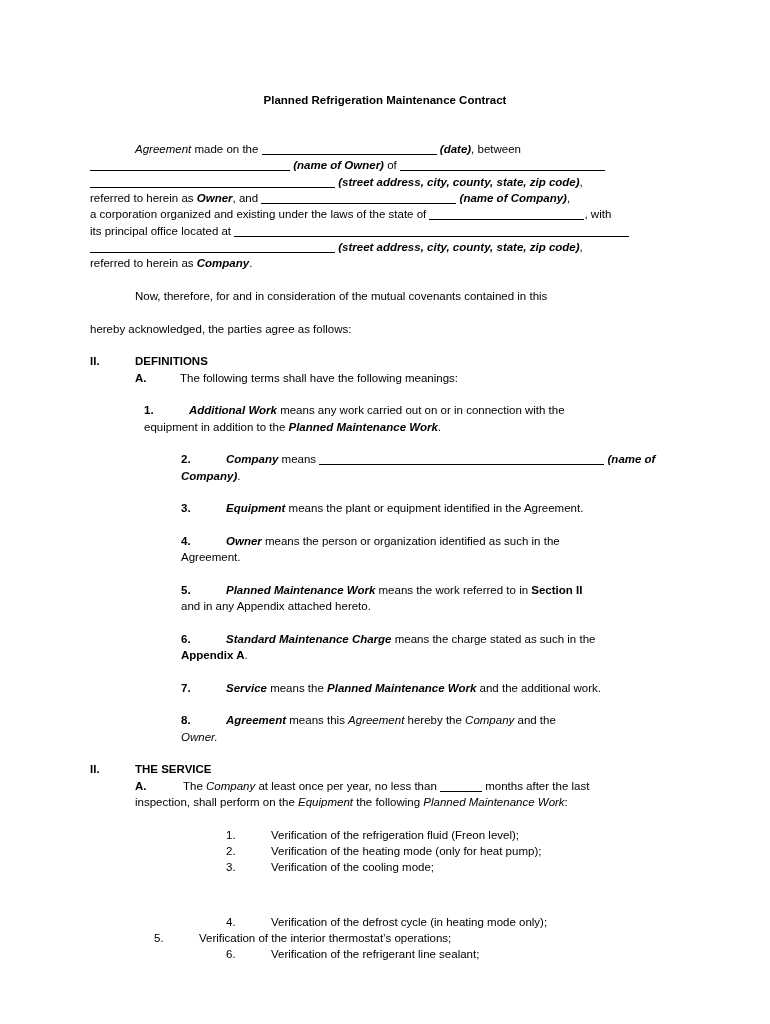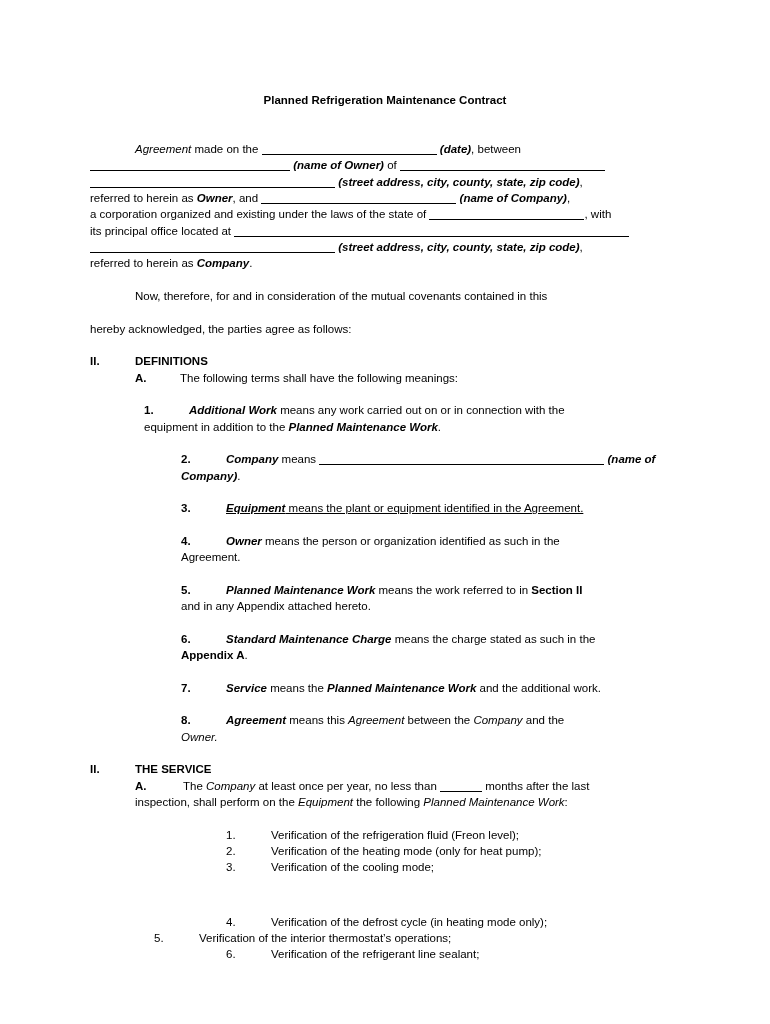--- a/index.html
+++ b/index.html
@@ -24,26 +24,26 @@
 
 <div class="page">
   <div class="title">Planned Refrigeration Maintenance Contract</div>
   <div id="doc-body">
       <div class="block p" style="margin-top: 32.66px; text-indent: 45px;"><span class="run-i">Agreement</span><span> made on the </span><span class="bl" style="width: 175px;"></span><span> </span><span class="run-bi">(date)</span><span>, between</span><br><span class="bl" style="width: 200px;"></span><span> </span><span class="run-bi">(name of Owner)</span><span> of </span><span class="bl" style="width: 205px;"></span><br><span class="bl" style="width: 245px;"></span><span> </span><span class="run-bi">(street address, city, county, state, zip code)</span><span>,</span><br><span>referred to herein as </span><span class="run-bi">Owner</span><span>, and </span><span class="bl" style="width: 195px;"></span><span> </span><span class="run-bi">(name of Company)</span><span>,</span><br><span>a corporation organized and existing under the laws of the state of </span><span class="bl" style="width: 155px;"></span><span>, with</span><br><span>its principal office located at </span><span class="bl" style="width: 395px;"></span><br><span class="bl" style="width: 245px;"></span><span> </span><span class="run-bi">(street address, city, county, state, zip code)</span><span>,</span><br><span>referred to herein as </span><span class="run-bi">Company</span><span>.</span></div>
       <div class="block p" style="margin-top: 16.33px; text-indent: 45px;"><span>Now, therefore, for and in consideration of the mutual covenants contained in this</span><br><br><span>hereby acknowledged, the parties agree as follows:</span></div>
       <div class="block hang" style="margin-top: 16.33px;"><span class="num run-b">II.</span><span class="run-b">DEFINITIONS</span></div>
       <div class="block hang" style="margin-left: 45px;"><span class="num run-b">A.</span><span>The following terms shall have the following meanings:</span></div>
       <div class="block hang" style="margin-left: 54px; margin-top: 16.33px;"><span class="num run-b">1.</span><span class="run-bi">Additional Work</span><span> means any work carried out on or in connection with the</span><br><span>equipment in addition to the </span><span class="run-bi">Planned Maintenance Work</span><span>.</span></div>
       <div class="block hang" style="margin-left: 91px; margin-top: 16.33px;"><span class="num run-b">2.</span><span class="run-bi">Company</span><span> means </span><span class="bl" style="width: 285px;"></span><span> </span><span class="run-bi">(name of</span><br><span class="run-bi">Company)</span><span>.</span></div>
-      <div class="block hang" style="margin-left: 91px; margin-top: 16.33px; text-decoration: underline;"><span class="num run-b">3.</span><span class="run-bi">Equipment</span><span> means the plant or equipment identified in the Agreement.</span></div>
+      <div class="block hang" style="margin-left: 91px; margin-top: 16.33px;"><span class="num run-b">3.</span><span class="run-bi">Equipment</span><span> means the plant or equipment identified in the Agreement.</span></div>
       <div class="block hang" style="margin-left: 91px; margin-top: 16.33px;"><span class="num run-b">4.</span><span class="run-bi">Owner</span><span> means the person or organization identified as such in the</span><br><span>Agreement.</span></div>
       <div class="block hang" style="margin-left: 91px; margin-top: 16.33px;"><span class="num run-b">5.</span><span class="run-bi">Planned Maintenance Work</span><span> means the work referred to in </span><span class="run-b">Section II</span><br><span>and in any Appendix attached hereto.</span></div>
       <div class="block hang" style="margin-left: 91px; margin-top: 16.33px;"><span class="num run-b">6.</span><span class="run-bi">Standard Maintenance Charge</span><span> means the charge stated as such in the</span><br><span class="run-b">Appendix A</span><span>.</span></div>
       <div class="block hang" style="margin-left: 91px; margin-top: 16.33px;"><span class="num run-b">7.</span><span class="run-bi">Service</span><span> means the </span><span class="run-bi">Planned Maintenance Work</span><span> and the additional work.</span></div>
-      <div class="block hang" style="margin-left: 91px; margin-top: 16.33px;"><span class="num run-b">8.</span><span class="run-bi">Agreement</span><span> means this </span><span class="run-i">Agreement</span><span> between the </span><span class="run-i">Company</span><span> and the</span><br><span class="run-i">Owner.</span></div>
+      <div class="block hang" style="margin-left: 91px; margin-top: 16.33px;"><span class="num run-b">8.</span><span class="run-bi">Agreement</span><span> means this </span><span class="run-i">Agreement</span><span> hereby the </span><span class="run-i">Company</span><span> and the</span><br><span class="run-i">Owner.</span></div>
       <div class="block hang" style="margin-top: 16.33px;"><span class="num run-b">II.</span><span class="run-b">THE SERVICE</span></div>
       <div class="block hang" style="margin-left: 45px;"><span class="num run-b">A.</span><span> The </span><span class="run-i">Company</span><span> at least once per year, no less than </span><span class="bl" style="width: 42px;"></span><span> months after the last</span><br><span>inspection, shall perform on the </span><span class="run-i">Equipment</span><span> the following </span><span class="run-i">Planned Maintenance Work</span><span>:</span></div>
       <div class="block hang" style="margin-left: 136px; margin-top: 16.33px;"><span class="num">1.</span><span>Verification of the refrigeration fluid (Freon level);</span></div>
       <div class="block hang" style="margin-left: 136px;"><span class="num">2.</span><span>Verification of the heating mode (only for heat pump);</span></div>
       <div class="block hang" style="margin-left: 136px;"><span class="num">3.</span><span>Verification of the cooling mode;</span></div>
       <div class="block hang" style="margin-left: 136px; margin-top: 38px;"><span class="num">4.</span><span>Verification of the defrost cycle (in heating mode only);</span></div>
       <div class="block hang" style="margin-left: 64px;"><span class="num">5.</span><span>Verification of the interior thermostat’s operations;</span></div>
       <div class="block hang" style="margin-left: 136px;"><span class="num">6.</span><span>Verification of the refrigerant line sealant;</span></div>
     </div>
 </div>

